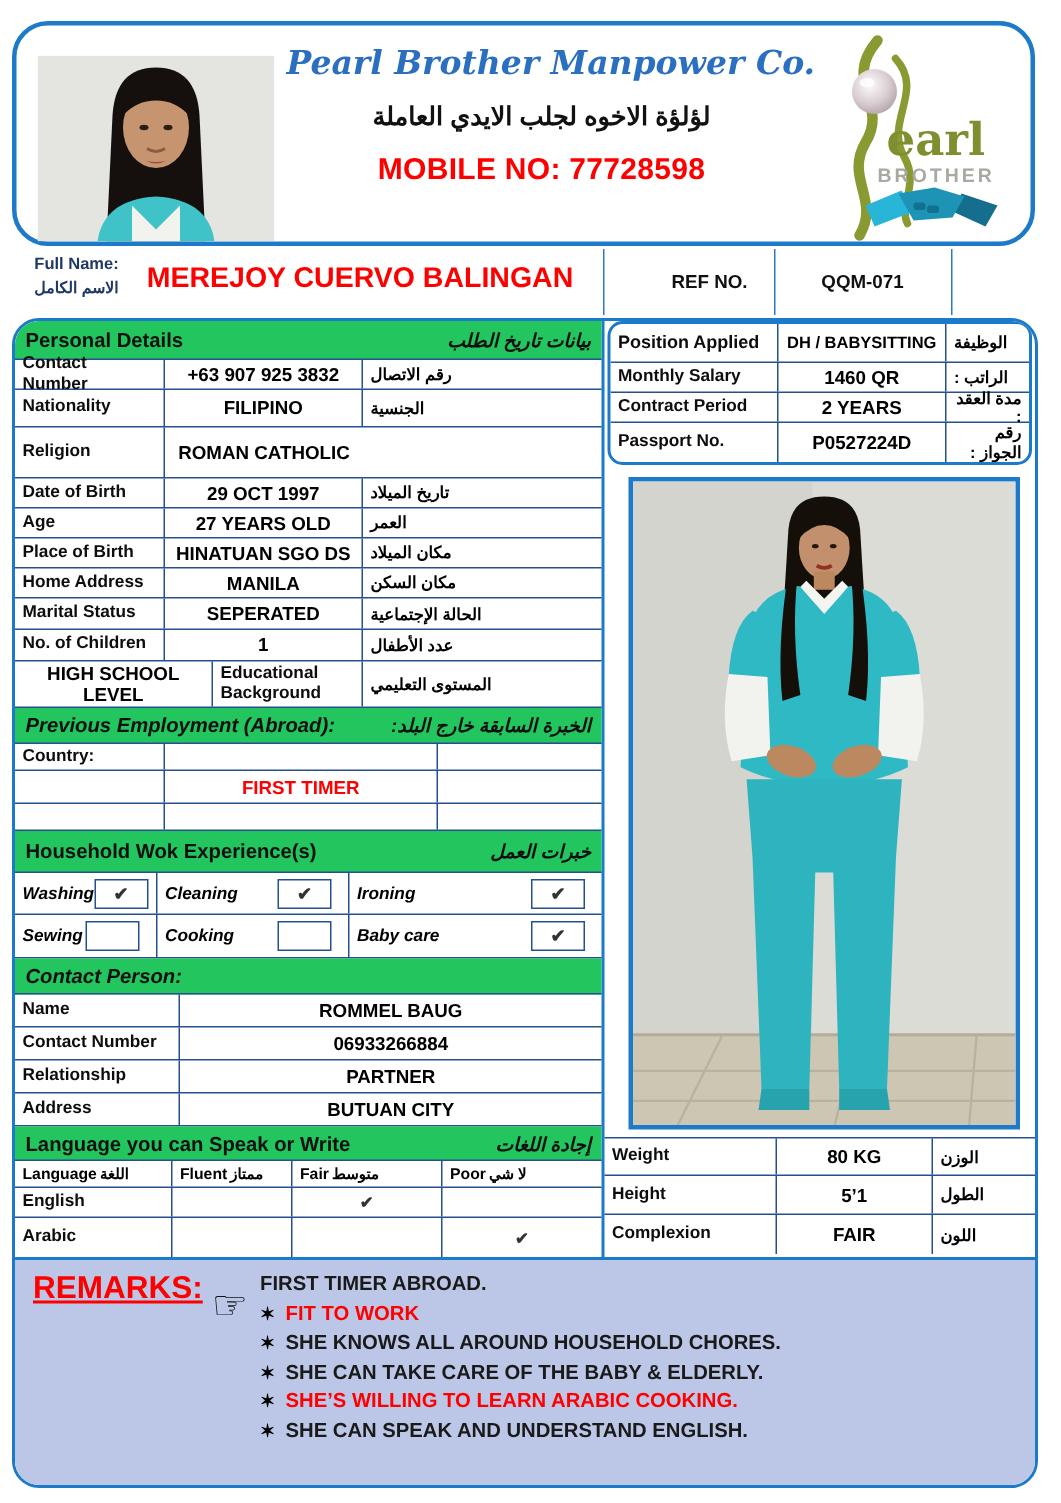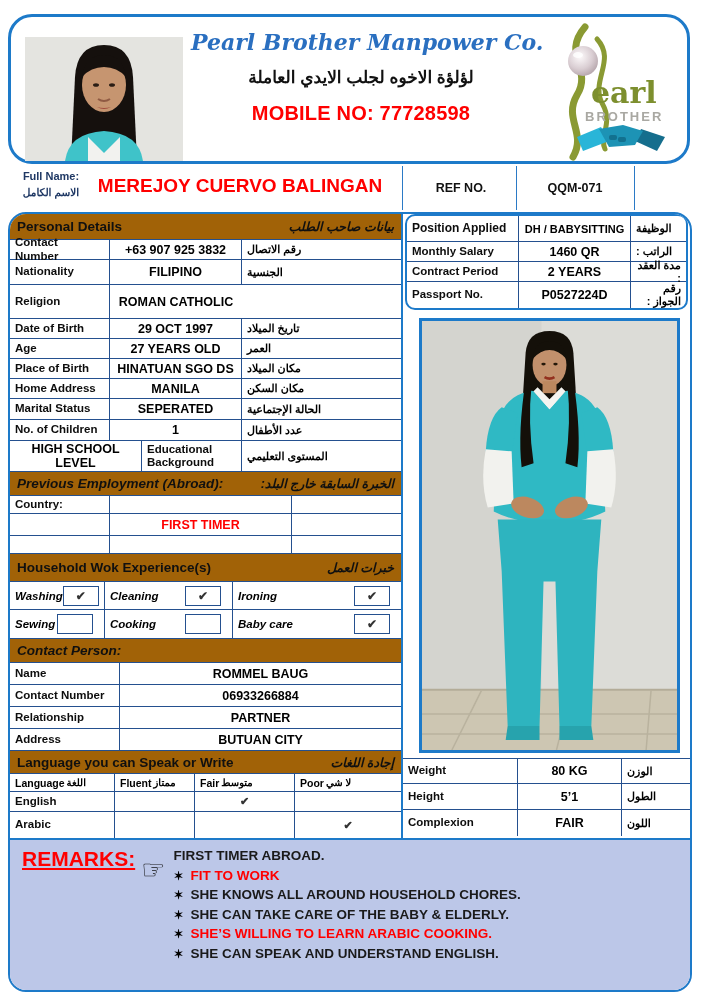--- a/index.html
+++ b/index.html
@@ -30,21 +30,21 @@
     justify-content:center; font-weight:bold; font-size:12.5px; color:#111; }
 
   
   .main-box { position:absolute; left:8px; top:212px; width:684px; height:780px;
     border:2.5px solid #1d7ac9; border-radius:18px; overflow:hidden;
     display:flex; flex-direction:column; background:#fff; }
   .content-row { flex:1; display:flex; min-height:0; }
   .left-pane { width:393px; border-right:2px solid #1d7ac9; display:flex; flex-direction:column; }
   .right-pane { flex:1; display:flex; flex-direction:column; min-width:0; }
 
-  .band { background:#a16207; border-bottom:1.5px solid #24508f; display:flex;
+  .band { background:#22c55e; border-bottom:1.5px solid #24508f; display:flex;
     align-items:center; justify-content:space-between; padding:0 7px; flex:none; }
   .band .t { font-weight:bold; font-size:13.5px; color:#101010; }
   .band .t.it { font-style:italic; }
   .band .ar { font-weight:bold; font-style:italic; font-size:12.5px; color:#101010; }
 
   .trow { display:flex; border-bottom:1.4px solid #24508f; flex:none; align-items:stretch; }
   .cell { display:flex; align-items:center; padding:0 5px; border-right:1.4px solid #24508f; min-width:0; }
   .cell:last-child { border-right:none; }
   .lbl { font-weight:bold; font-size:11.5px; color:#0d0d0d; line-height:1.15; }
   .val { justify-content:center; font-weight:bold; font-size:12.5px; color:#000; text-align:center; }
@@ -147,32 +147,32 @@
 
   <div class="fn-strip">
     <div class="fn-label">
       <span>Full Name:</span>
       <span class="ar" dir="rtl">الاسم الكامل</span>
     </div>
     <div class="fn-value">MEREJOY CUERVO BALINGAN</div>
     <div class="fn-vline" style="left:394px"></div>
     <div class="fn-vline" style="left:508px"></div>
     <div class="fn-vline" style="left:626px"></div>
-    <div class="fn-cell" style="left:396px;width:114px">REF NO.</div>
+    <div class="fn-cell" style="left:408px;width:114px">REF NO.</div>
     <div class="fn-cell" style="left:508px;width:118px">QQM-071</div>
   </div>
 
   <div class="main-box">
     <div class="content-row">
 
       <div class="left-pane">
 
         <div class="band bh26">
           <span class="t">Personal Details</span>
-          <span class="ar" dir="rtl">بيانات صاحب الطلب</span>
+          <span class="ar" dir="rtl">بيانات تاريخ الطلب</span>
         </div>
 
         <div class="trow rh20">
           <div class="cell pc1">
               <span class="lbl">Contact Number</span>
             </div>
           <div class="cell pc2 val">+63 907 925 3832</div>
           <div class="cell grow arb" dir="rtl">رقم الاتصال</div>
         </div>
         <div class="trow rh25">

